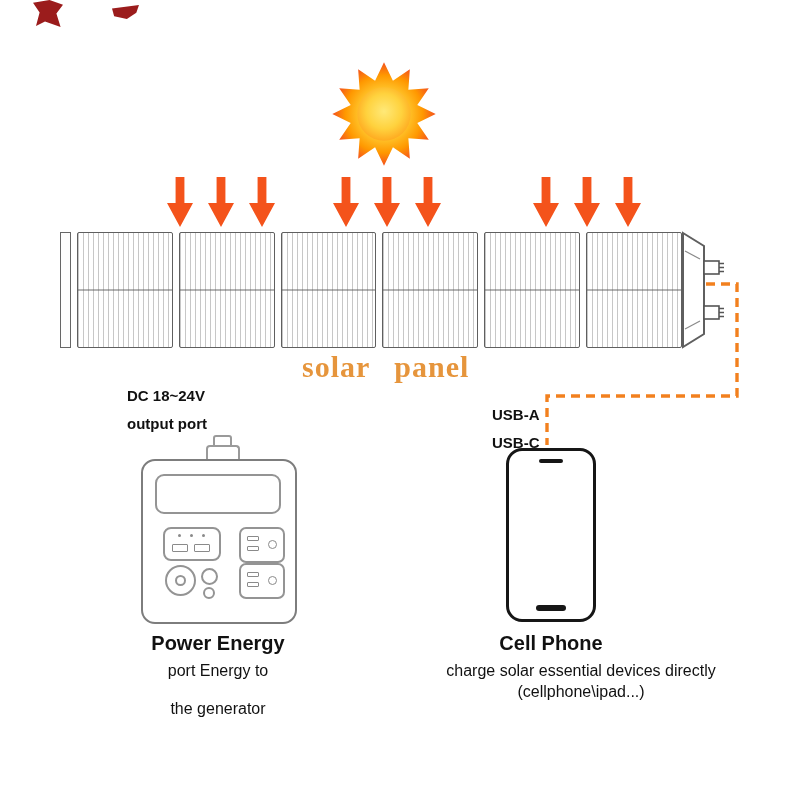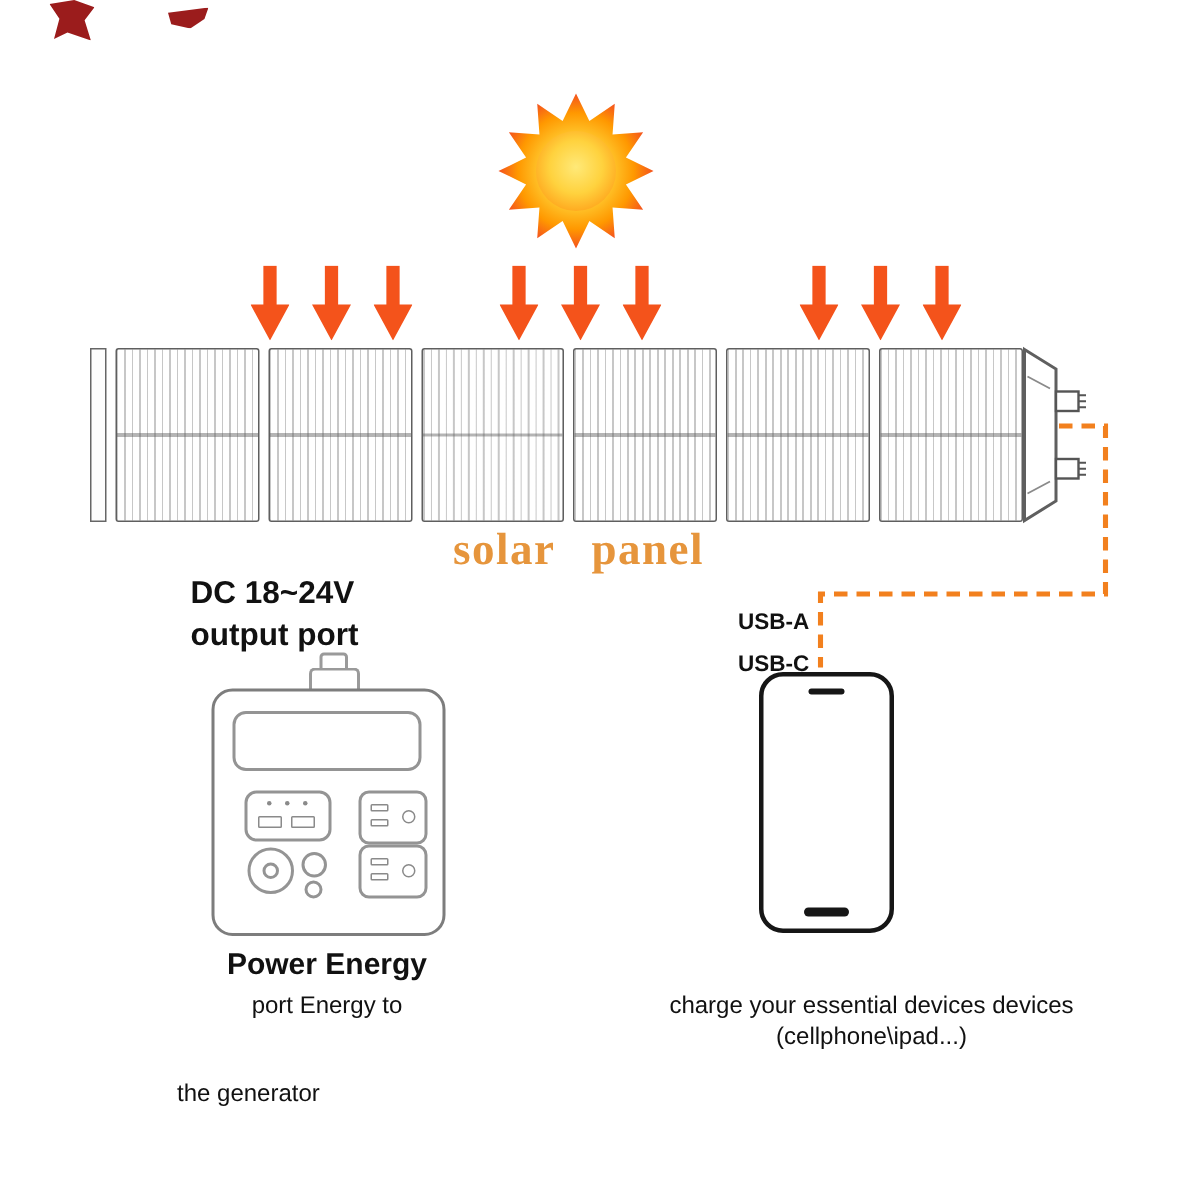--- a/index.html
+++ b/index.html
@@ -26,21 +26,21 @@
   .panel-seg{flex:1;border:1.5px solid #5f5f5f;border-radius:2px;background-color:#fff;
       background-image:
         linear-gradient(to bottom, transparent 49%, rgba(90,90,90,.45) 49%, rgba(90,90,90,.45) 51%, transparent 51%),
         repeating-linear-gradient(90deg, rgba(70,70,70,.30) 0 1px, transparent 1px 5px);}
 
   .overlay{left:0;top:0;width:800px;height:800px;pointer-events:none;}
 
   .panel-label{left:302px;top:350px;font-family:"Liberation Serif","DejaVu Serif",serif;
        font-weight:bold;font-size:30px;color:#E6953C;letter-spacing:1px;word-spacing:16px;}
 
-  .dc-label{left:127px;top:382px;font-size:21px;font-weight:bold;line-height:28px;}
+  .dc-label{left:127px;top:382px;font-size:15px;font-weight:bold;line-height:28px;}
   .usb-label{left:492px;top:401px;font-size:15px;font-weight:bold;line-height:28px;}
 
   
   .ps-plug-prong{left:213px;top:435px;width:15px;height:12px;border:2px solid #9a9a9a;border-radius:3px;background:#fff;}
   .ps-plug-base{left:206px;top:445px;width:30px;height:17px;border:2px solid #9a9a9a;border-bottom:none;
                 border-radius:4px 4px 0 0;background:#fff;}
   .ps-body{left:141px;top:459px;width:152px;height:161px;border:2.5px solid #7d7d7d;border-radius:14px;background:#fff;}
   .ps-screen{left:12px;top:13px;width:122px;height:36px;border:2px solid #949494;border-radius:9px;}
   .ps-usb-panel{left:20px;top:66px;width:54px;height:30px;border:2px solid #949494;border-radius:8px;}
   .ps-dot{width:3px;height:3px;border-radius:50%;background:#8a8a8a;top:5px;}
@@ -53,21 +53,21 @@
   .ps-dc-small{left:58px;top:107px;width:13px;height:13px;border:2px solid #949494;border-radius:50%;}
   .ps-dc-tiny{left:60px;top:126px;width:8px;height:8px;border:2px solid #949494;border-radius:50%;}
 
   
   .phone-body{left:506px;top:448px;width:84px;height:168px;border:3px solid #161616;border-radius:16px;background:#fff;}
   .phone-speaker{left:50%;transform:translateX(-50%);top:8px;width:24px;height:4px;background:#161616;border-radius:2px;position:absolute;}
   .phone-home{left:50%;transform:translateX(-50%);bottom:8px;width:30px;height:6px;background:#161616;border-radius:3px;position:absolute;}
 
   .ps-title{left:118px;top:632px;width:200px;text-align:center;font-weight:bold;font-size:20px;}
   .ps-cap1{left:118px;top:662px;width:200px;text-align:center;font-size:16px;}
-  .ps-cap2{left:118px;top:721px;width:200px;font-size:16px;}
+  .ps-cap2{left:118px;top:700px;width:200px;text-align:center;font-size:16px;}
   .ph-title{left:451px;top:632px;width:200px;text-align:center;font-weight:bold;font-size:20px;}
   .ph-cap1{left:411px;top:662px;width:340px;text-align:center;font-size:16px;}
   .ph-cap2{left:411px;top:683px;width:340px;text-align:center;font-size:16px;}
 </style>
 </head>
 <body>
 
 <div class="canvas">
 
   <div class="abs mark1"></div>
@@ -167,16 +167,17 @@
 
   <div class="abs phone-body">
     <div class="phone-speaker"></div>
     <div class="phone-home"></div>
   </div>
 
   <div class="abs ps-title">Power Energy</div>
   <div class="abs ps-cap1">port Energy to</div>
   <div class="abs ps-cap2">the generator</div>
 
-  <div class="abs ph-cap1">charge your essential devices devices</div>
+  <div class="abs ph-title">Cell Phone</div>
+  <div class="abs ph-cap1">charge solar essential devices directly</div>
   <div class="abs ph-cap2">(cellphone\ipad...)</div>
 
 </div>
 
 </body></html>

